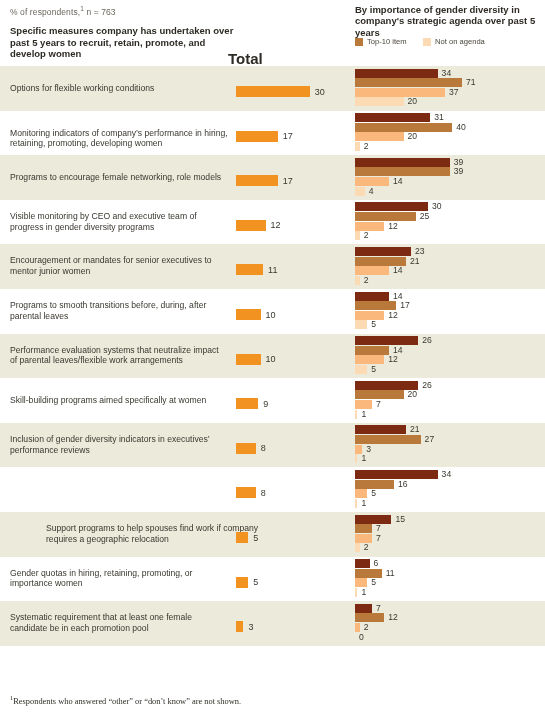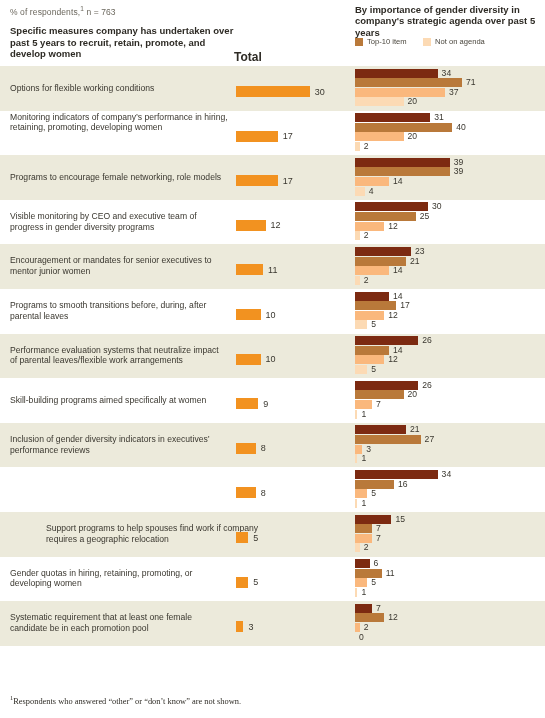--- a/index.html
+++ b/index.html
@@ -17,22 +17,22 @@
   .subtitle{
     position:absolute;left:10px;top:5px;
     font-size:8.5px;color:#6b675d;letter-spacing:.1px;
   }
   .subtitle sup{font-size:6.5px;vertical-align:super;}
   .left-title{
     position:absolute;left:10px;top:25px;width:225px;
     font-size:9.5px;font-weight:bold;line-height:11.6px;color:#2e2b25;
   }
   .total-head{
-    position:absolute;left:234px;top:50px;
-    font-size:12px;font-weight:bold;color:#2e2b25;
+    position:absolute;left:228px;top:50px;
+    font-size:15px;font-weight:bold;color:#2e2b25;
   }
   .right-title{
     position:absolute;left:355px;top:4px;width:190px;
     font-size:9.5px;font-weight:bold;line-height:11.4px;color:#2e2b25;
   }
 
   
   .legend{position:absolute;left:355px;top:36px;width:190px;}
   .legend-row{display:flex;height:11px;margin-bottom:3px;}
   .legend-item{display:flex;align-items:center;}
@@ -119,21 +119,21 @@
             <div class="sbar c-agenda" style="width: 89.91px;"></div>
             <div class="sval" style="left: 93.91px;">37</div>
           </div>
           <div class="sbar-line">
             <div class="sbar c-notagenda" style="width: 48.6px;"></div>
             <div class="sval" style="left: 52.6px;">20</div>
           </div>
         </div>
       </div>
       <div class="row plain" style="height: 44.6px;">
-        <div class="rlabel" style="top: 1px;">Monitoring indicators of company’s performance in hiring, retaining, promoting, developing women</div>
+        <div class="rlabel" style="top: 17px;">Monitoring indicators of company’s performance in hiring, retaining, promoting, developing women</div>
         <div class="total-bar-wrap" style="top: 15.8px;"><span class="total-bar" style="width: 41.82px;"></span><span class="total-val">17</span></div>
         <div class="sub" style="top: 2.7px;">
           <div class="sbar-line">
             <div class="sbar c-top3" style="width: 75.33px;"></div>
             <div class="sval" style="left: 79.33px;">31</div>
           </div>
           <div class="sbar-line">
             <div class="sbar c-top10" style="width: 97.2px;"></div>
             <div class="sval" style="left: 101.2px;">40</div>
           </div>
@@ -338,21 +338,21 @@
             <div class="sbar c-agenda" style="width: 17.01px;"></div>
             <div class="sval" style="left: 21.01px;">7</div>
           </div>
           <div class="sbar-line">
             <div class="sbar c-notagenda" style="width: 4.86px;"></div>
             <div class="sval" style="left: 8.86px;">2</div>
           </div>
         </div>
       </div>
       <div class="row plain" style="height: 44.6px;">
-        <div class="rlabel" style="top: 11.1px;">Gender quotas in hiring, retaining, promoting, or developing women</div>
+        <div class="rlabel" style="top: 11.1px;">Gender quotas in hiring, retaining, promoting, or importance women</div>
         <div class="total-bar-wrap" style="top: 15.8px;"><span class="total-bar" style="width: 12.3px;"></span><span class="total-val">5</span></div>
         <div class="sub" style="top: 2.7px;">
           <div class="sbar-line">
             <div class="sbar c-top3" style="width: 14.58px;"></div>
             <div class="sval" style="left: 18.58px;">6</div>
           </div>
           <div class="sbar-line">
             <div class="sbar c-top10" style="width: 26.73px;"></div>
             <div class="sval" style="left: 30.73px;">11</div>
           </div>

